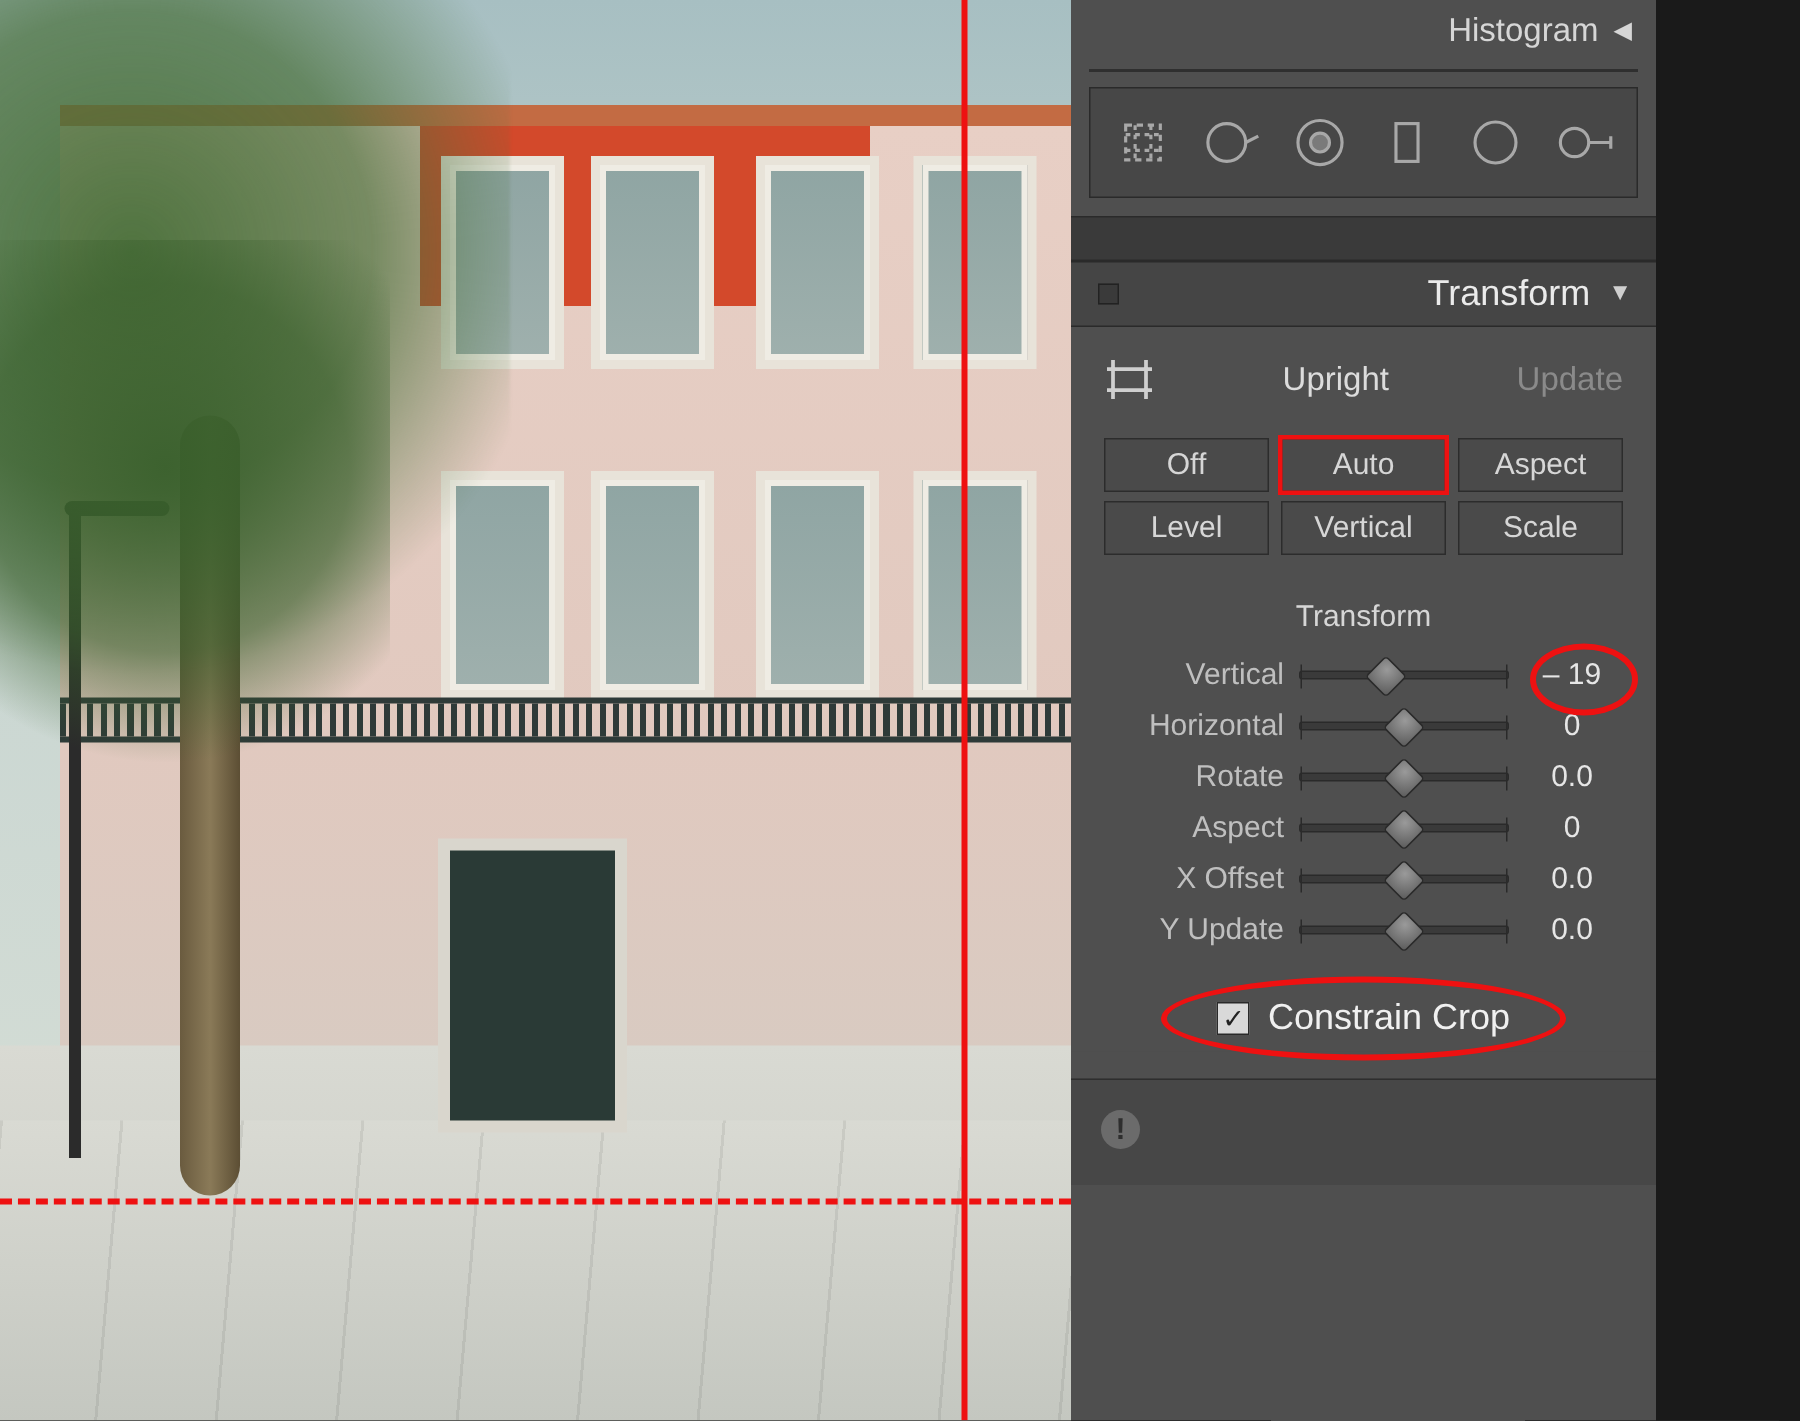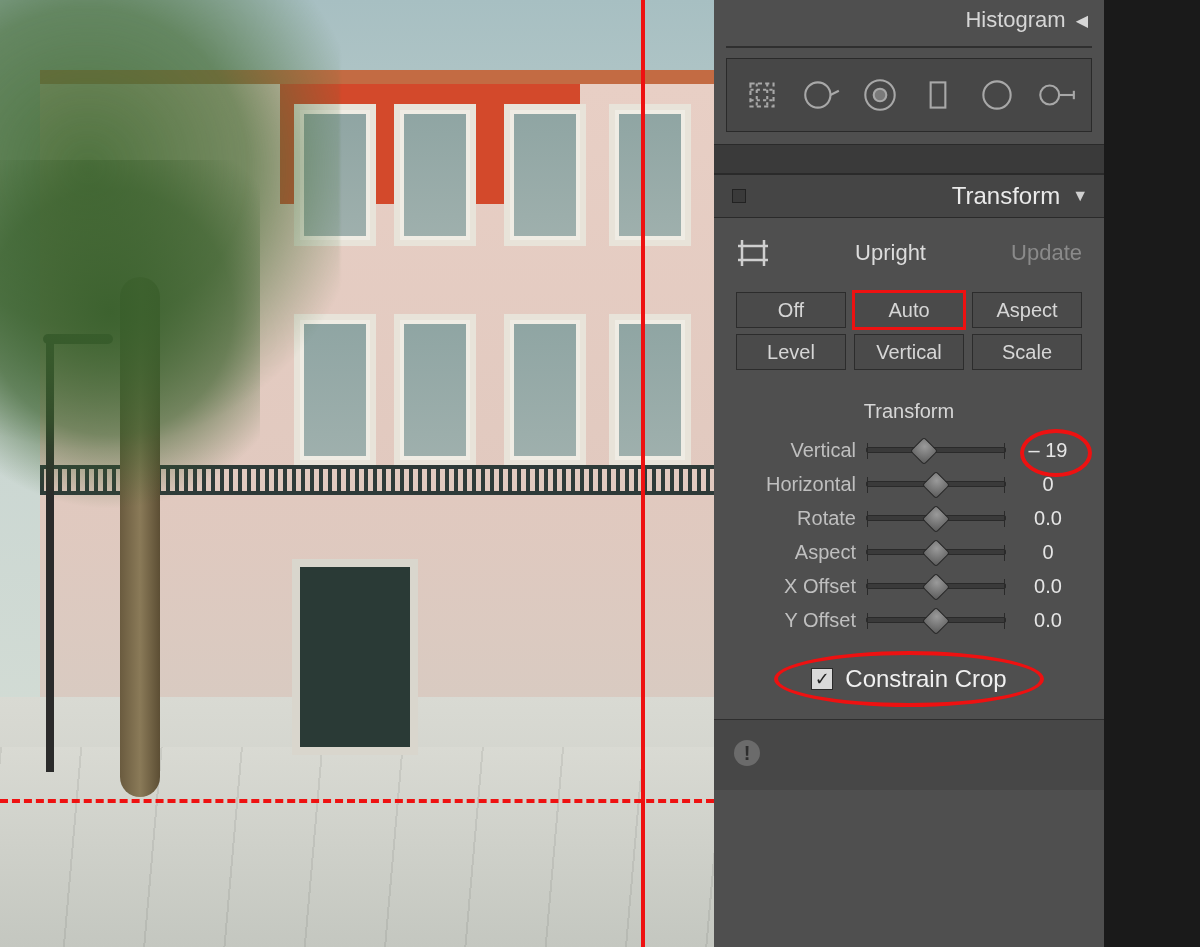--- a/index.html
+++ b/index.html
@@ -221,21 +221,21 @@
             <div class="value">0</div>
           </div>
           <div class="slider-row">
             <div class="label">X Offset</div>
             <div class="track">
               <div class="thumb" style="left: 50%;"></div>
             </div>
             <div class="value">0.0</div>
           </div>
           <div class="slider-row">
-            <div class="label">Y Offset</div>
+            <div class="label">Y Update</div>
             <div class="track">
               <div class="thumb" style="left: 50%;"></div>
             </div>
             <div class="value">0.0</div>
           </div>
         </div>
 
       <div class="constrain-row">
         <span class="checkbox">✓</span>
         <span class="constrain-label">Constrain Crop</span>

